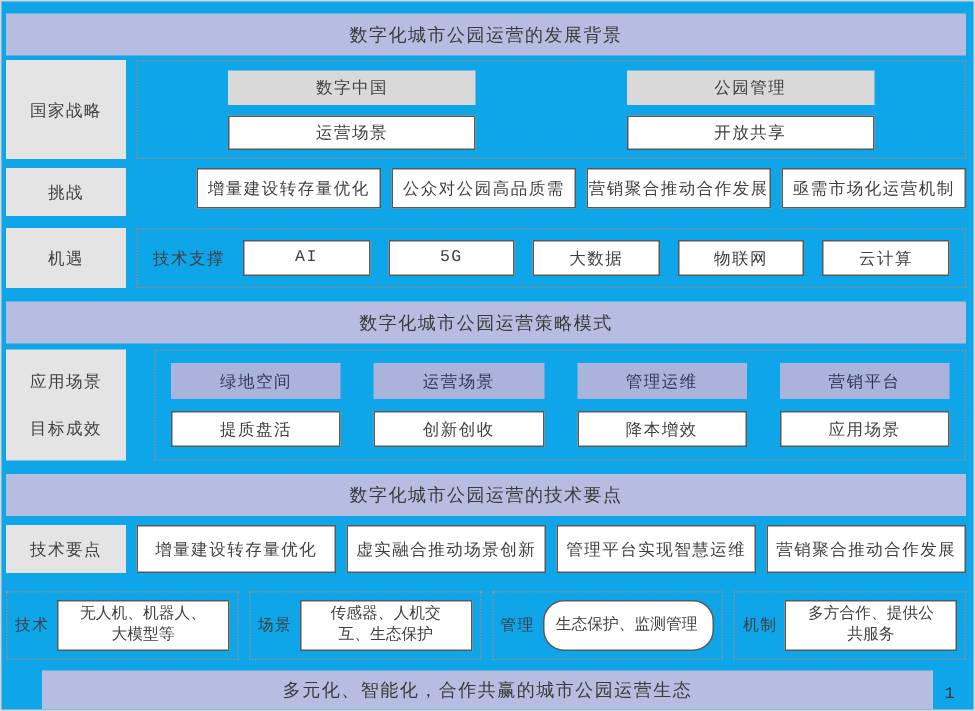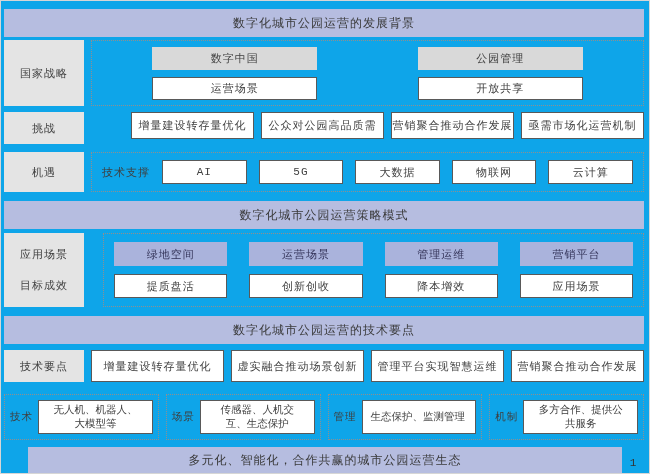--- a/index.html
+++ b/index.html
@@ -61,21 +61,21 @@
   .tech-content .white-box { flex:1; }
 
   
   .row-future { height:46px; margin-bottom:7px; }
   .future-content { flex:1; display:flex; gap:7px; }
   .future-group { flex:1; display:flex; align-items:center; gap:5px; padding:4px 5px; }
   .future-tag { font-size:10.5px; letter-spacing:1px; flex:0 0 auto; }
   .future-box { flex:1; height:34px; background:#fff; border:1px solid #595959; box-sizing:border-box;
     display:flex; align-items:center; justify-content:center; text-align:center;
     font-size:10.5px; line-height:1.35; padding:1px 10px; }
-  .future-group:nth-child(3) .future-box { justify-content:flex-start; text-align:left; padding-left:8px; }
+  .future-group:nth-child(3) .future-box { justify-content:flex-start; text-align:left; padding-left:8px;border-radius:14px; }
 
   
   .footer { flex:0 0 26px; display:flex; align-items:stretch;margin-left:24px; }
   .footer-banner { flex:1; background:#b6bde0; display:flex; align-items:center; justify-content:center;
     font-size:12px; letter-spacing:1px; color:#3a3a3a; }
   .page-num { width:22px; flex:0 0 22px; display:flex; align-items:flex-end; justify-content:center;
     font-size:11px; color:#333; padding-bottom:4px; }
 </style>
 </head>
 <body>

